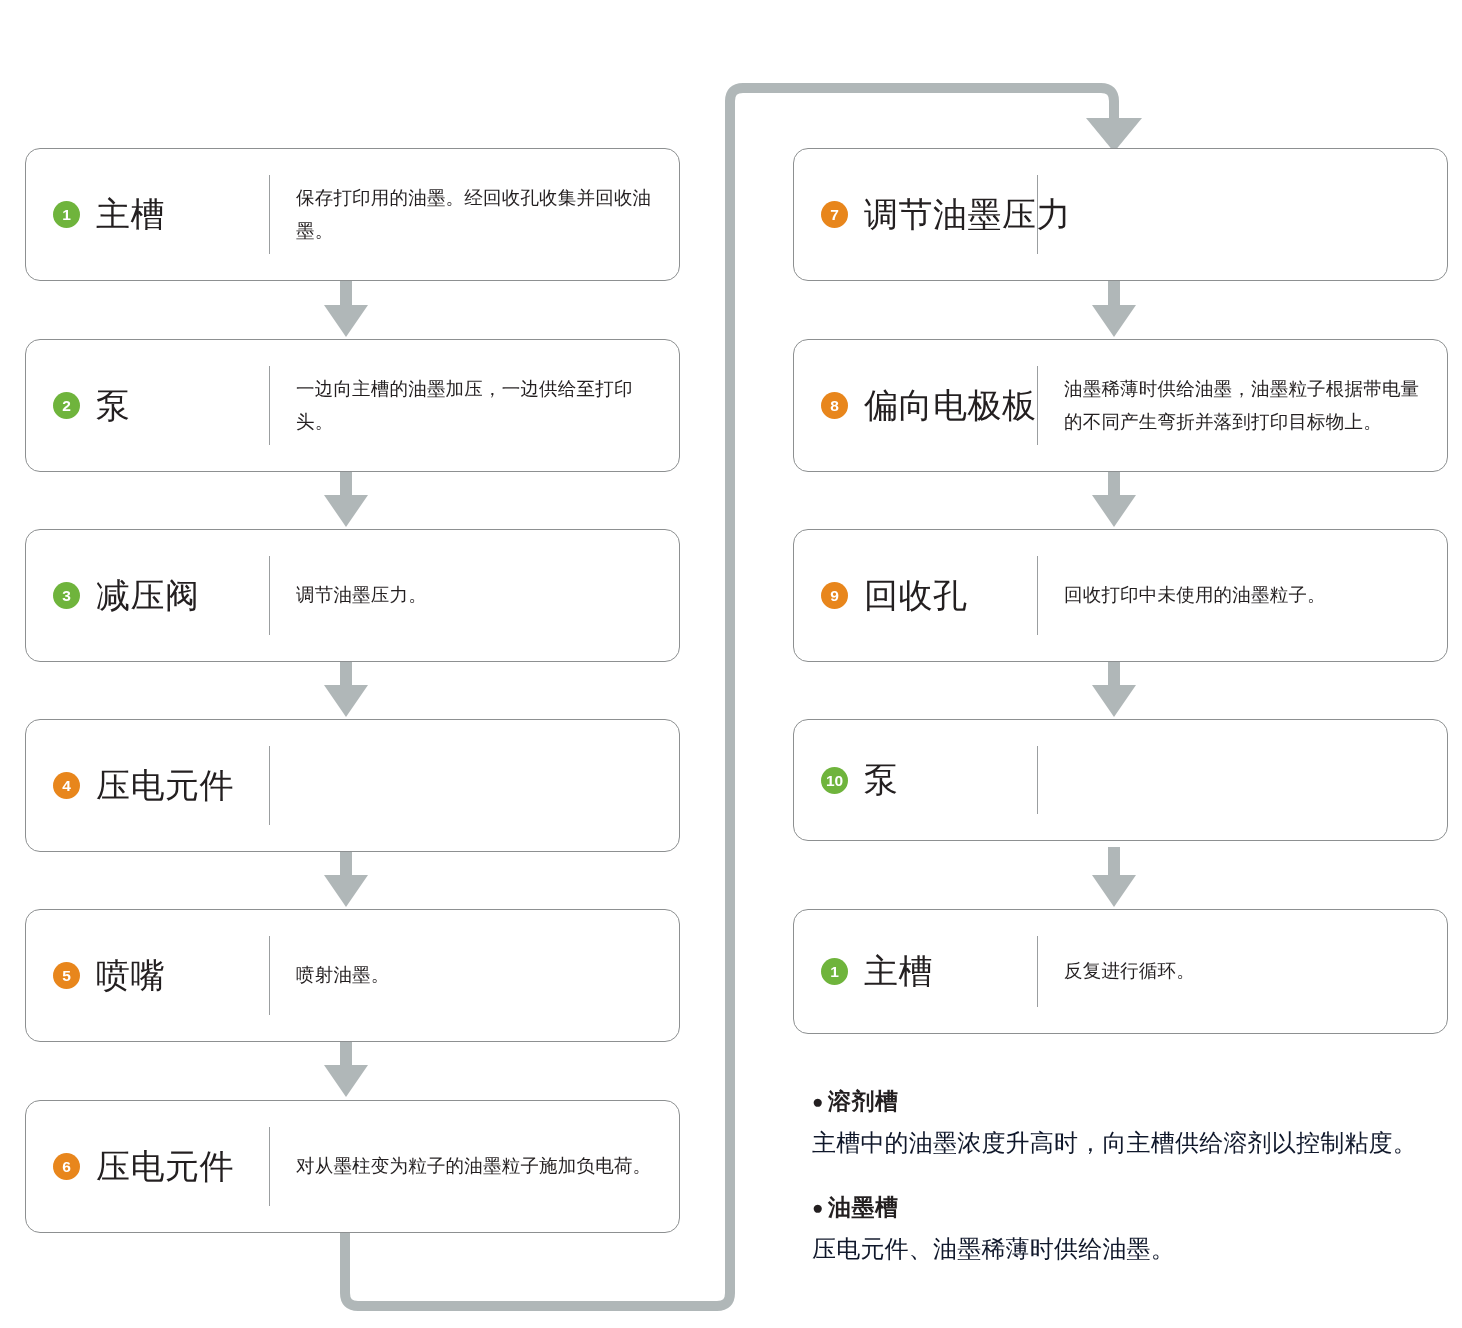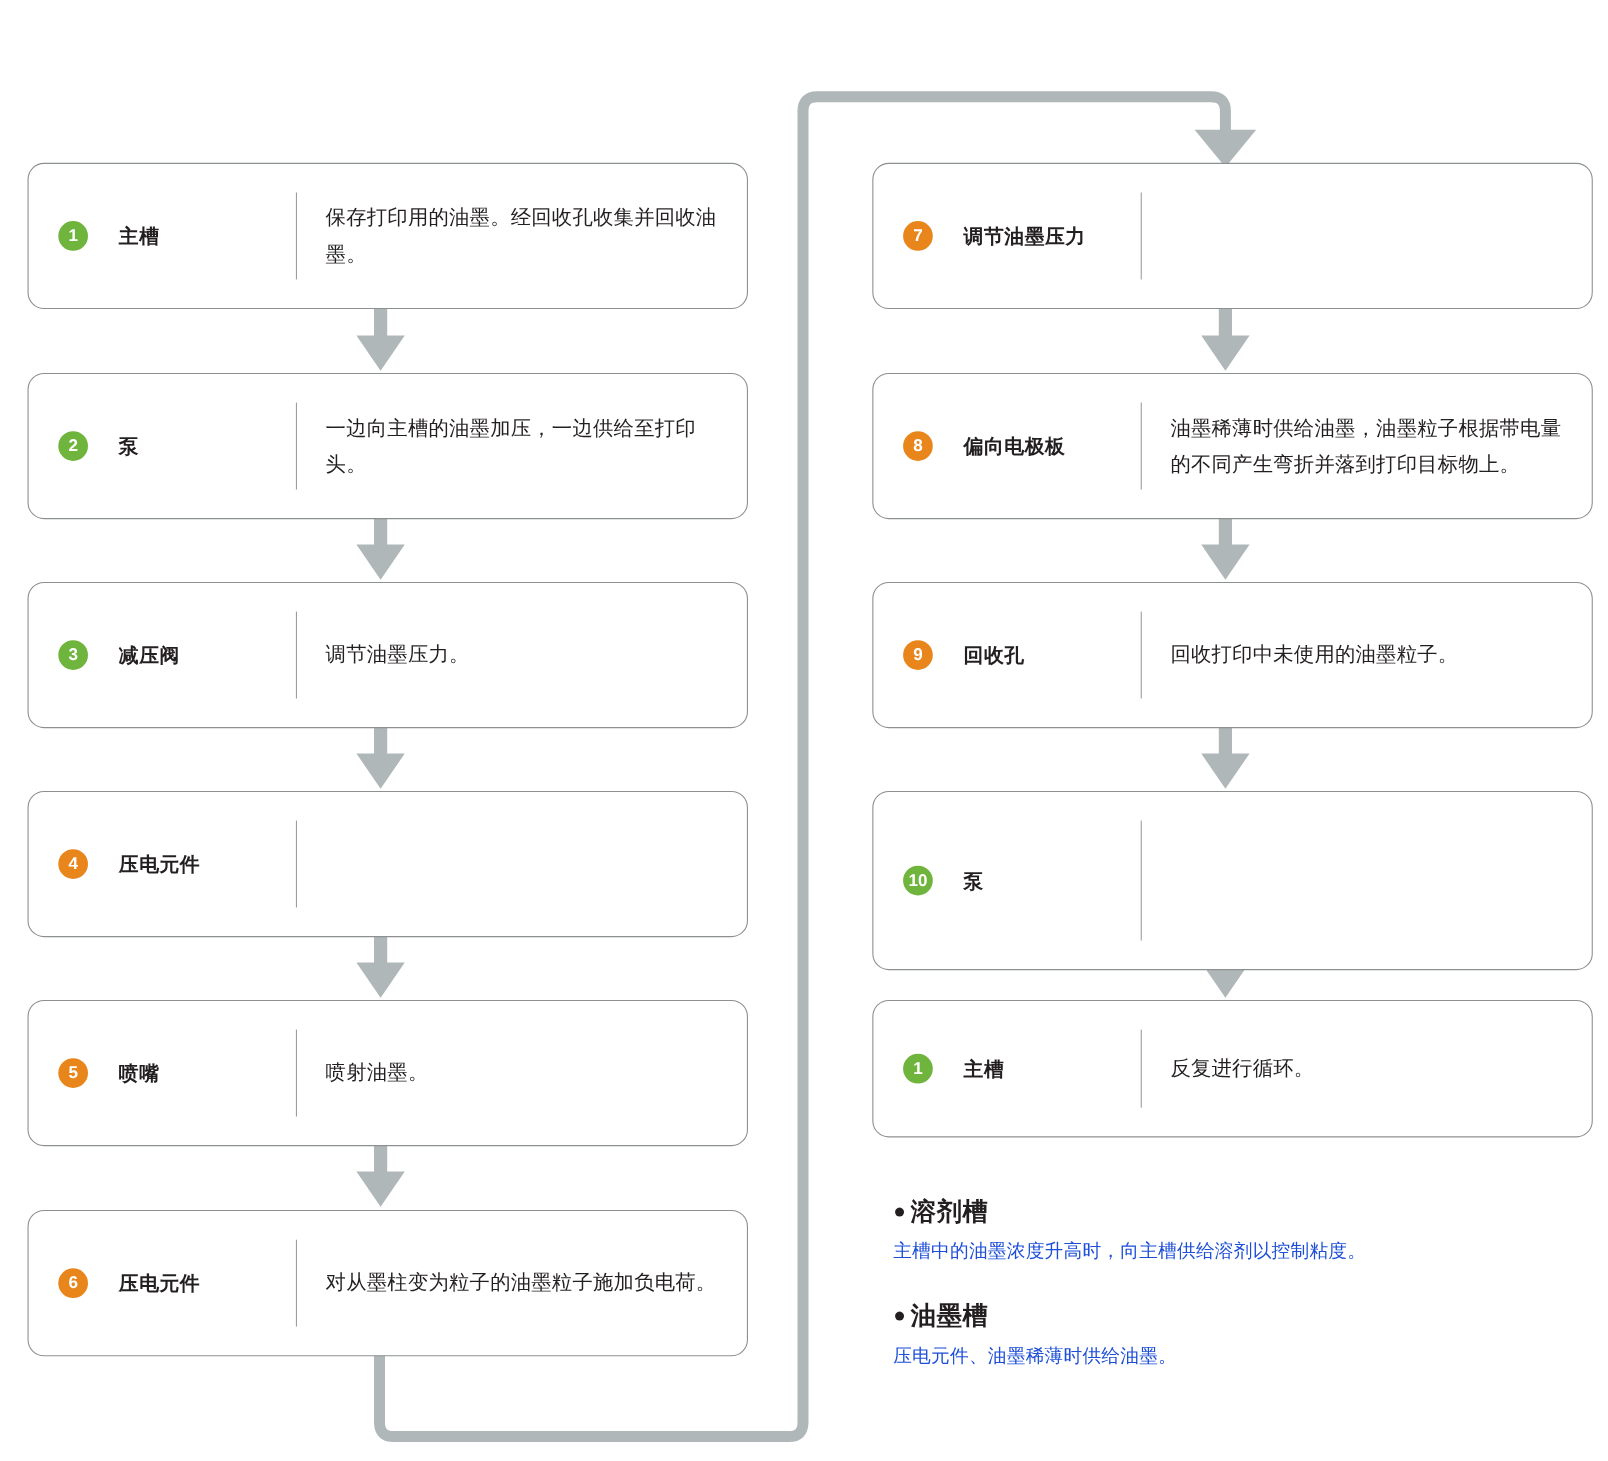--- a/index.html
+++ b/index.html
@@ -64,23 +64,23 @@
     font-weight: bold;
     line-height: 27px;
     text-align: center;
     letter-spacing: 0;
     padding: 0 2px;
     box-sizing: border-box;
   }
   .badge.green { background: #6fb43c; }
   .badge.orange { background: #e8861c; }
   .step-title {
-    margin-left: 28px;
-    font-size: 18px;
-    font-weight: bold;
+    margin-left: 16px;
+    font-size: 34px;
+    font-weight: normal;
     letter-spacing: 0.5px;
     color: #231f20;
     white-space: nowrap;
   }
   .divider {
     width: 0;
     border-left: 1.3px solid #9b9ea0;
     margin: 26px 0;
     flex: 0 0 auto;
   }
@@ -109,23 +109,23 @@
     display: flex;
     align-items: center;
   }
   .note-bullet {
     font-size: 19px;
     line-height: 1;
     margin-right: 4px;
     color: #231f20;
   }
   .note-body {
-    font-size: 17px;
+    font-size: 24px;
     line-height: 1.6;
-    color: #1d4ed8;
+    color: #0f172a;
     margin-top: 7px;
     letter-spacing: 0.2px;
   }
 </style>
 </head>
 <body>
 
 <div id="page">
 
   <svg id="loop-layer" viewBox="0 0 1462 1328" width="1462" height="1328" aria-hidden="true">
@@ -252,21 +252,21 @@
 
   <div class="step-box" style="left:793px; top:529px; width:655px; height:133px;">
     <div class="step-left">
       <span class="badge orange">9</span>
       <span class="step-title">回收孔</span>
     </div>
     <div class="divider"></div>
     <div class="step-desc">回收打印中未使用的油墨粒子。</div>
   </div>
 
-  <div class="step-box" style="left:793px; top:719px; width:655px; height:163px;">
+  <div class="step-box" style="left:793px; top:719px; width:655px; height:122px;">
     <div class="step-left">
       <span class="badge green">10</span>
       <span class="step-title">泵</span>
     </div>
     <div class="divider"></div>
   </div>
 
   <div class="step-box" style="left:793px; top:909px; width:655px; height:125px;">
     <div class="step-left">
       <span class="badge green">1</span>

